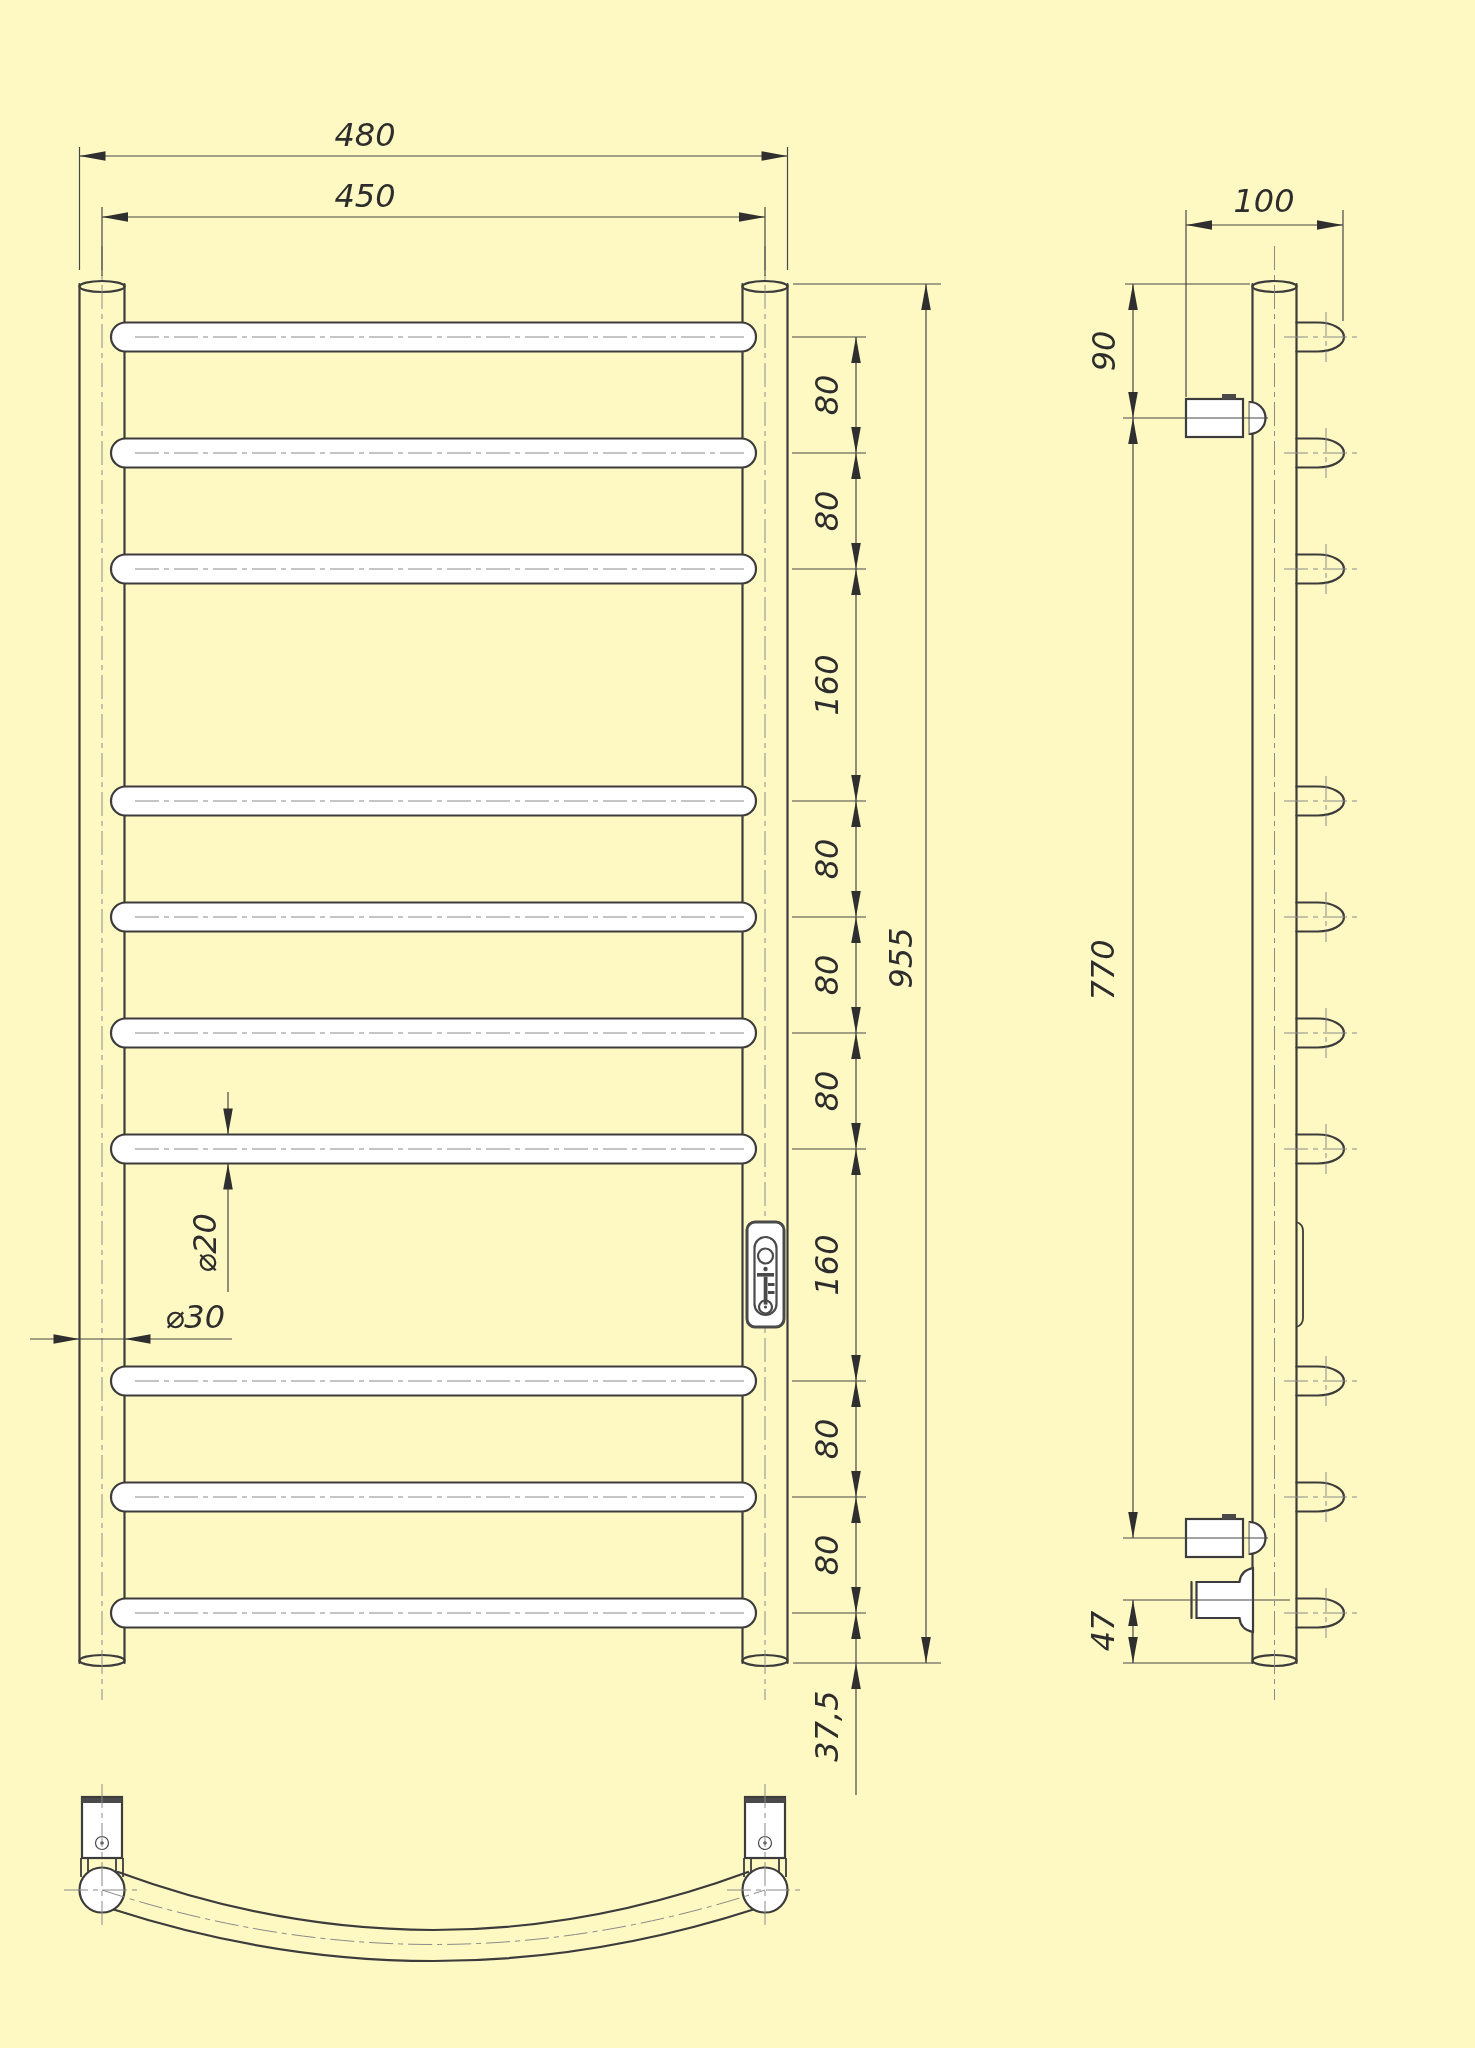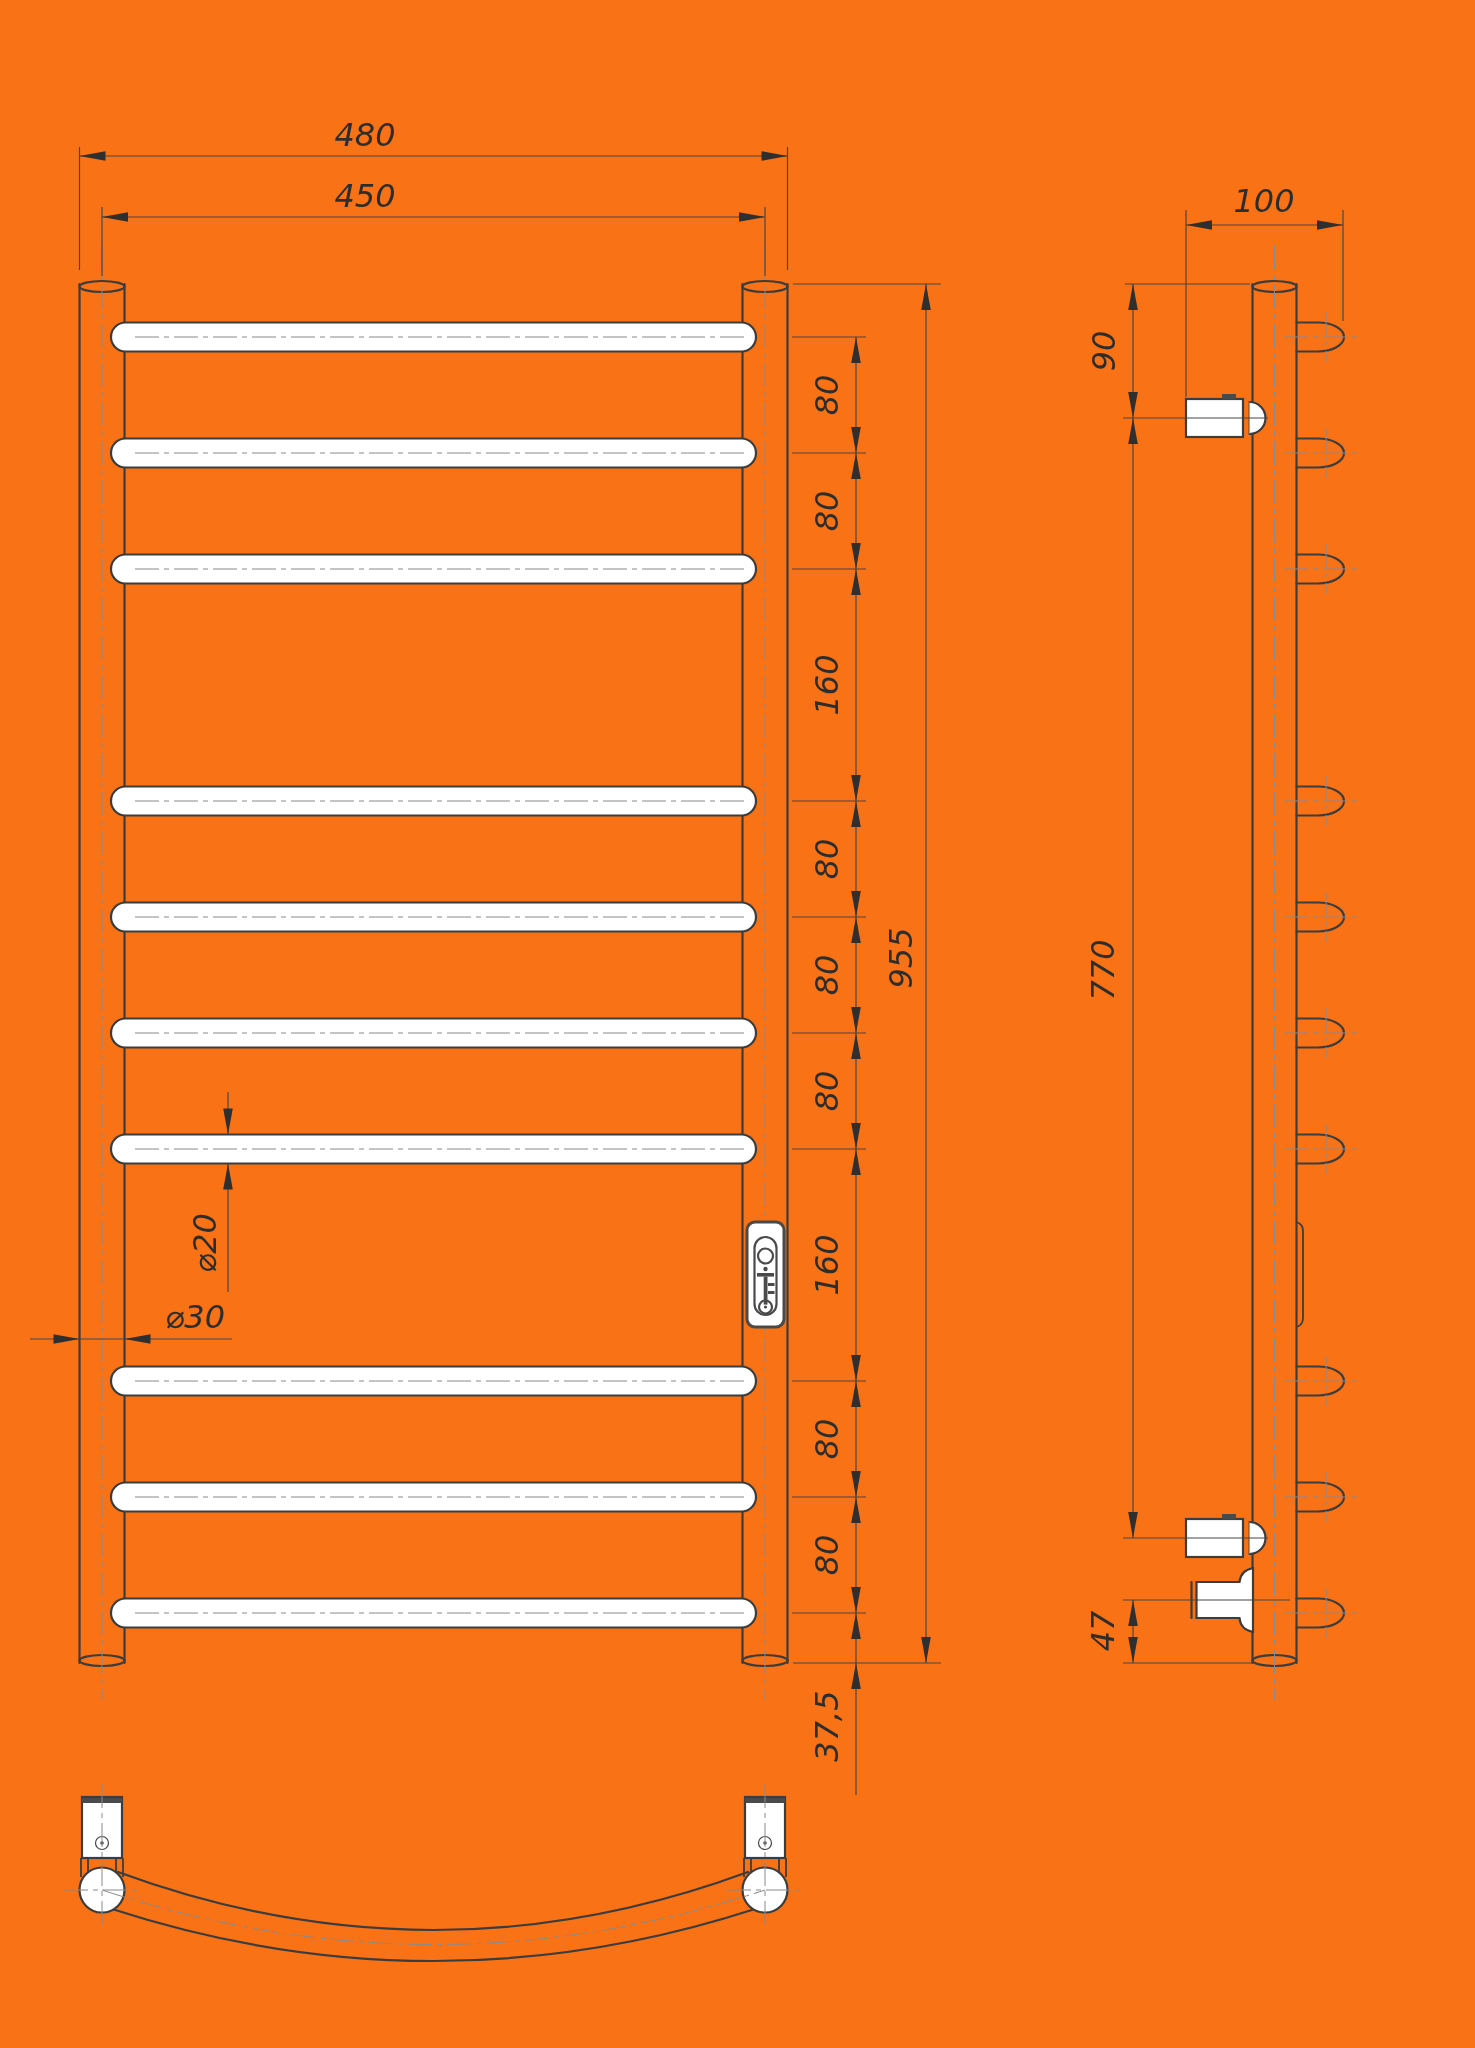--- a/index.html
+++ b/index.html
@@ -1,16 +1,16 @@
 <!DOCTYPE html>
 <html><head>
 <meta charset="utf-8">
 <style>
   html,body{margin:0;padding:0;background:#e8e8e8;}
-  .canvas{position:relative;width:1475px;height:2048px;background:#f97316;margin:0 auto;overflow:hidden;
+  .canvas{position:relative;width:1475px;height:2048px;background:#fef9c3;margin:0 auto;overflow:hidden;
           font-family:"DejaVu Sans",sans-serif;}
   svg{display:block}
   .ol  {stroke:#3c3c3c;stroke-width:2.2;fill:none;stroke-linecap:round;}
   .olf {stroke:#3c3c3c;stroke-width:2.2;fill:#ffffff;}
   .olt {stroke:#3c3c3c;stroke-width:1.8;fill:none;}
   .thin{stroke:#474747;stroke-width:1.2;fill:none;}
   .cl  {stroke:#8a8a8a;stroke-width:1;fill:none;stroke-dasharray:24 5 5 5;}
   .arr {fill:#2f2f2f;stroke:none;}
   .dim {font-family:"DejaVu Sans",sans-serif;font-style:italic;font-size:32px;fill:#2d2d2d;text-anchor:middle;}
   .logo{stroke:#4a4a4a;fill:none;stroke-width:2.2;}

